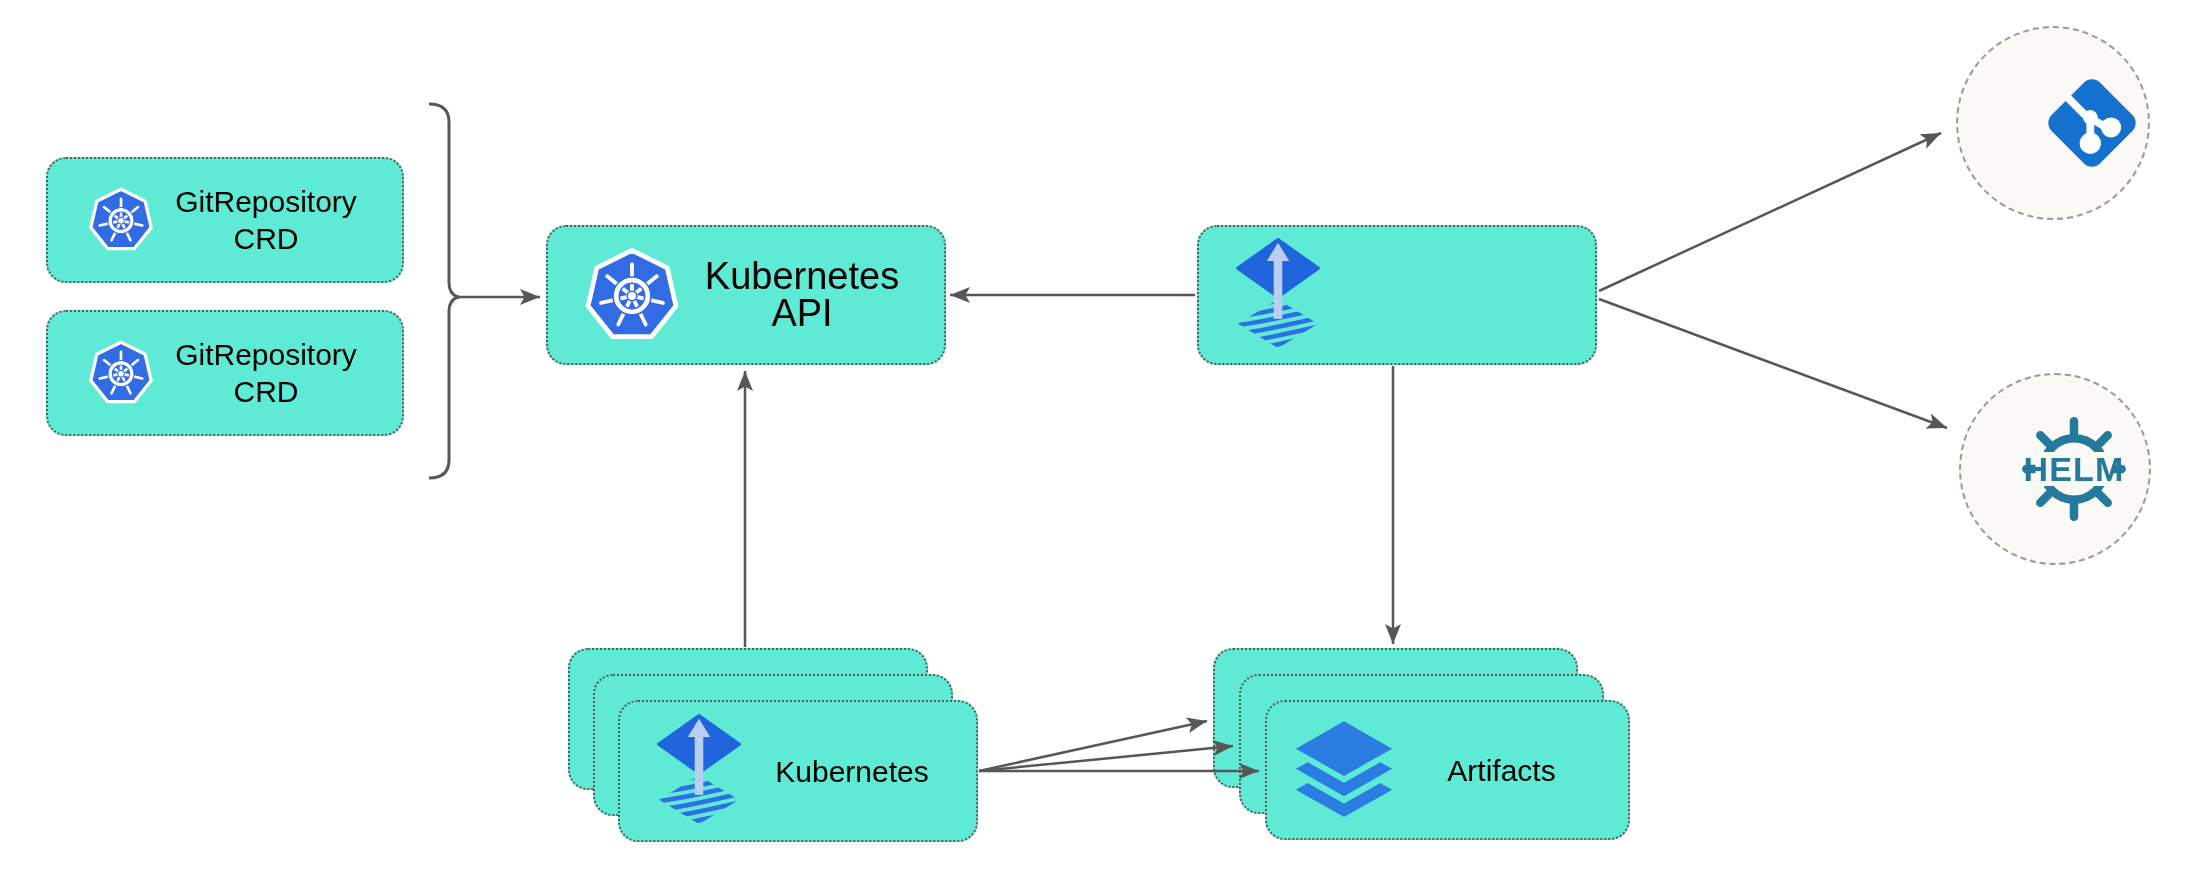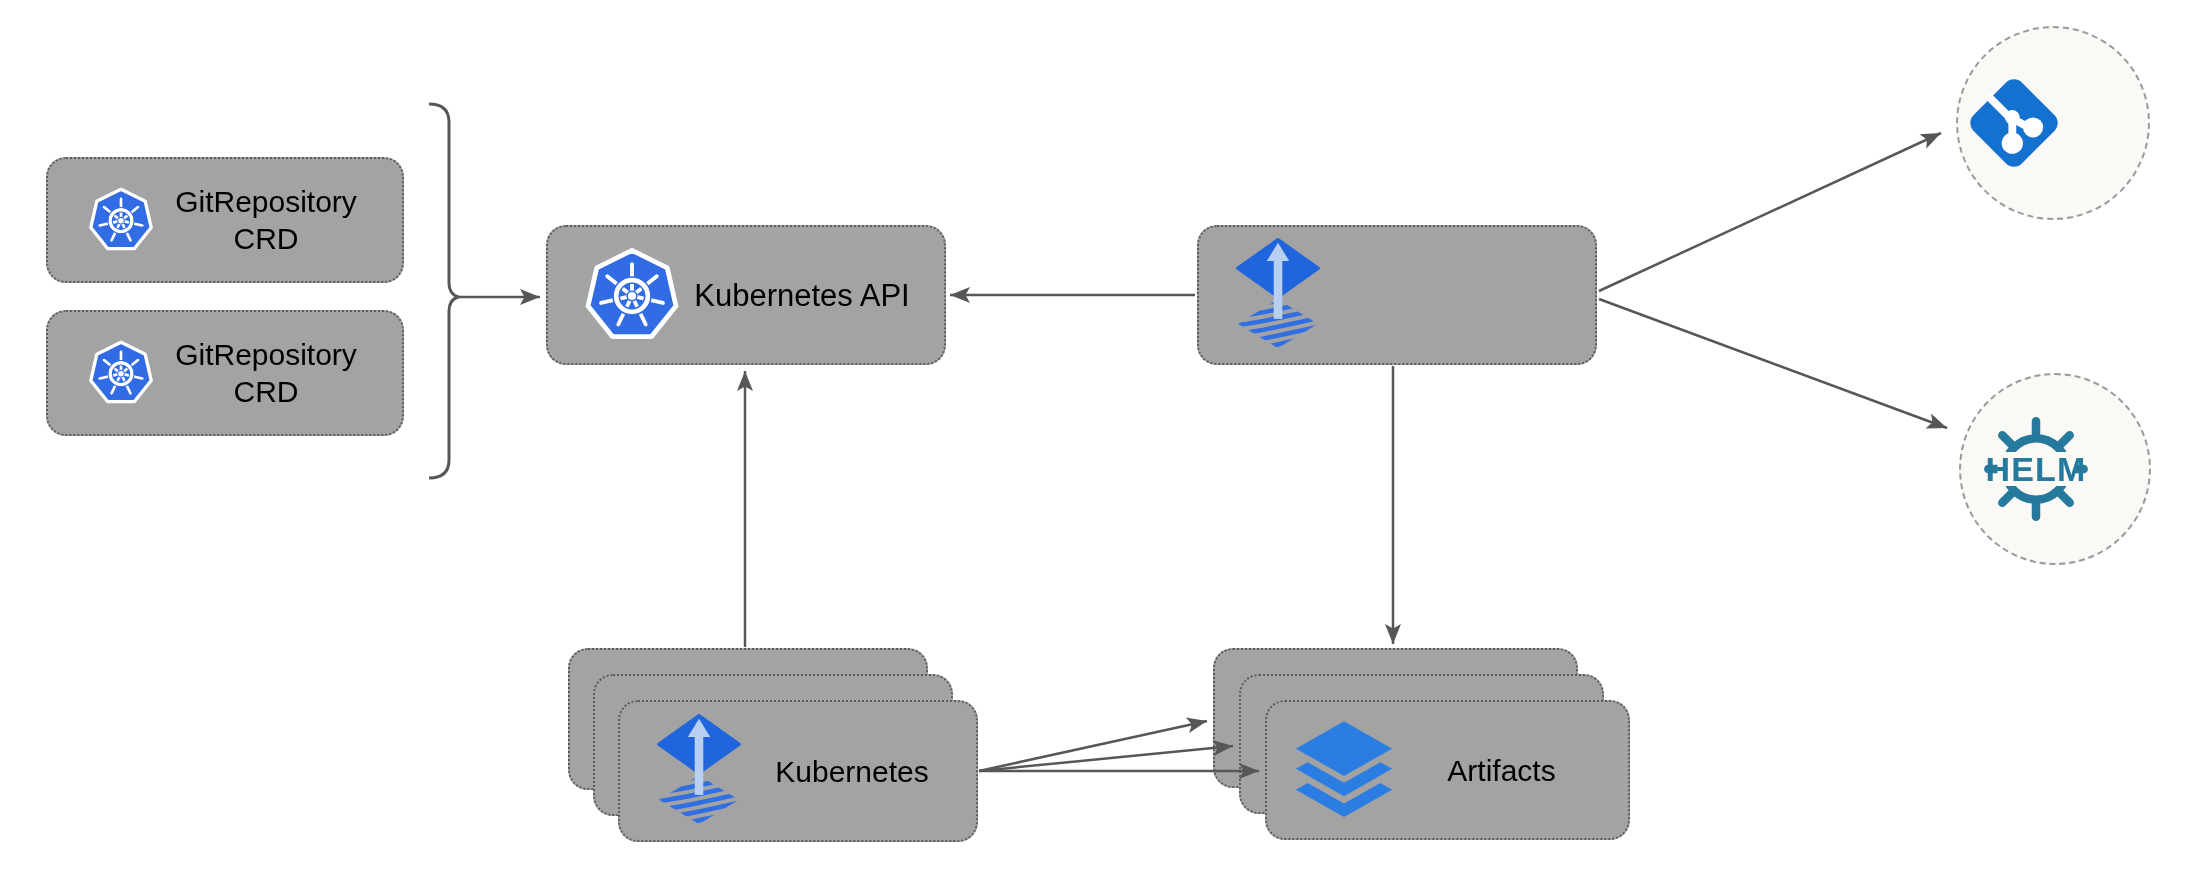--- a/index.html
+++ b/index.html
@@ -1,33 +1,33 @@
 <!DOCTYPE html>
 <html><head>
 <meta charset="utf-8">
 <style>
   html,body { margin:0; padding:0; }
   body {
     width:2198px; height:878px; position:relative; background:#ffffff;
     font-family:"Liberation Sans", sans-serif; overflow:hidden;
   }
   .node, .stack-card {
-    position:absolute; background:#a3a3a3;
+    position:absolute; background:#5eead4;
     border:2px dotted #5b5b5b; border-radius:20px; box-sizing:border-box;
   }
   .node { display:flex; align-items:center; }
   .node-label {
     flex:1; text-align:center; font-size:30px; line-height:37px; color:#000;
     white-space:pre-line;
   }
-  .node-label.big { font-size:31px; }
+  .node-label.big { font-size:38px; }
   .remote-circle {
     position:absolute; border-radius:50%; background:#faf9f6;
     border:2px dashed #9a9a9a; box-sizing:border-box;
-    display:flex; align-items:center; justify-content:flex-start;
+    display:flex; align-items:center; justify-content:flex-end;
   }
   .icon { flex:0 0 auto; display:block; }
   #connectors {
     position:absolute; left:0; top:0; width:2198px; height:878px;
     pointer-events:none; z-index:30;
   }
   .z1 { z-index:1; } .z2 { z-index:2; } .z3 { z-index:3; }
 </style>
 </head>
 <body>

